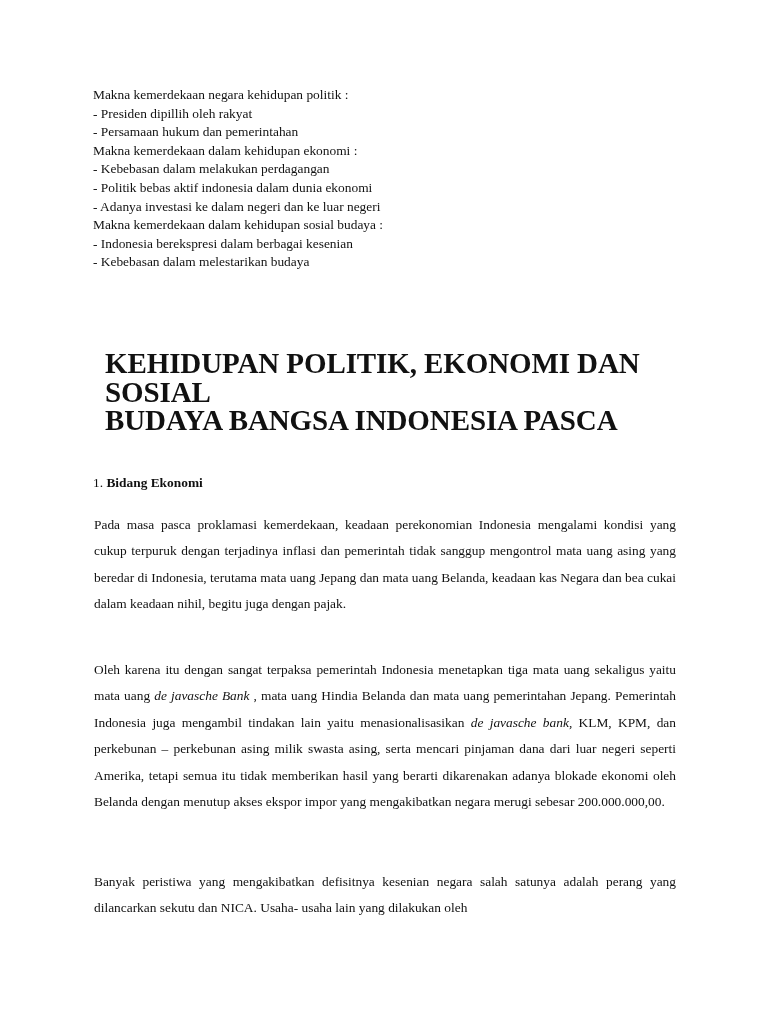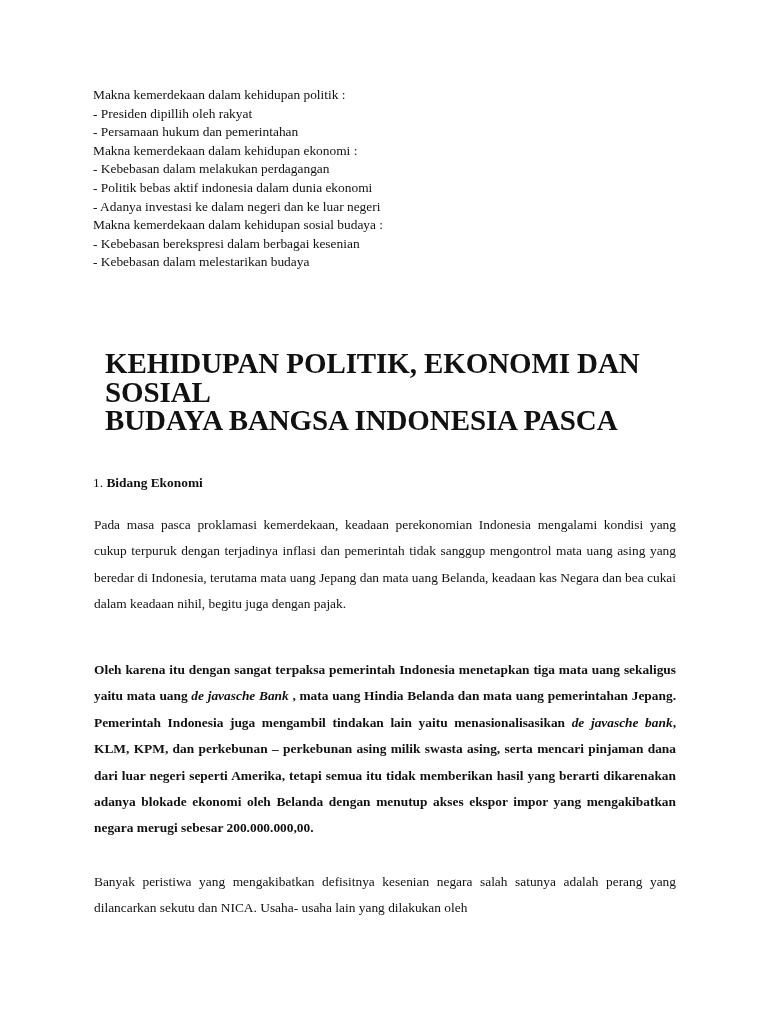--- a/index.html
+++ b/index.html
@@ -50,39 +50,39 @@
     .para {
       position: absolute;
       left: 0;
       width: 582px;
       font-size: 13.4px;
       line-height: 26.4px;
       text-align: justify;
       margin: 1px;
     }
     .p1 { top: 425px; }
-    .p2 { top: 570px; font-weight: bold; }
+    .p2 { top: 570px; }
     .p3 { top: 782px; }
     .para i { font-style: italic; }
   </style>
 </head>
 <body>
 
 <div class="page">
 
   <div class="list-block">
-    <div>Makna kemerdekaan dalam kehidupan politik :</div>
+    <div>Makna kemerdekaan negara kehidupan politik :</div>
     <div>- Presiden dipillih oleh rakyat</div>
     <div>- Persamaan hukum dan pemerintahan</div>
     <div>Makna kemerdekaan dalam kehidupan ekonomi :</div>
     <div>- Kebebasan dalam melakukan perdagangan</div>
     <div>- Politik bebas aktif indonesia dalam dunia ekonomi</div>
     <div>- Adanya investasi ke dalam negeri dan ke luar negeri</div>
     <div>Makna kemerdekaan dalam kehidupan sosial budaya :</div>
-    <div>- Kebebasan berekspresi dalam berbagai kesenian</div>
+    <div>- Indonesia berekspresi dalam berbagai kesenian</div>
     <div>- Kebebasan dalam melestarikan budaya</div>
   </div>
 
   <h1 class="doc-title">
     <span>KEHIDUPAN POLITIK, EKONOMI DAN SOSIAL</span><br>
     <span>BUDAYA BANGSA INDONESIA PASCA</span><br>
   </h1>
 
   <div class="section-heading"><span>1. </span><b>Bidang Ekonomi</b></div>
 

